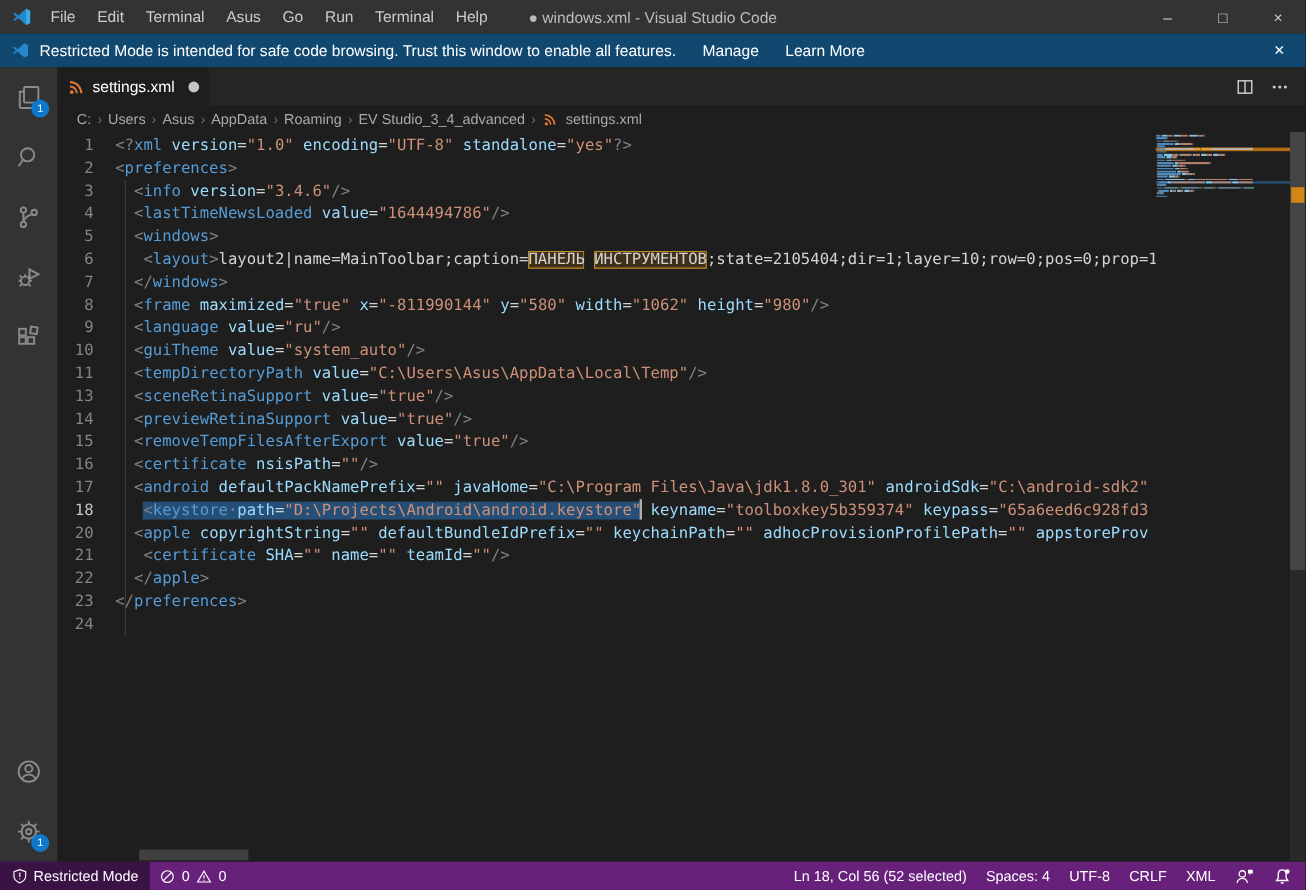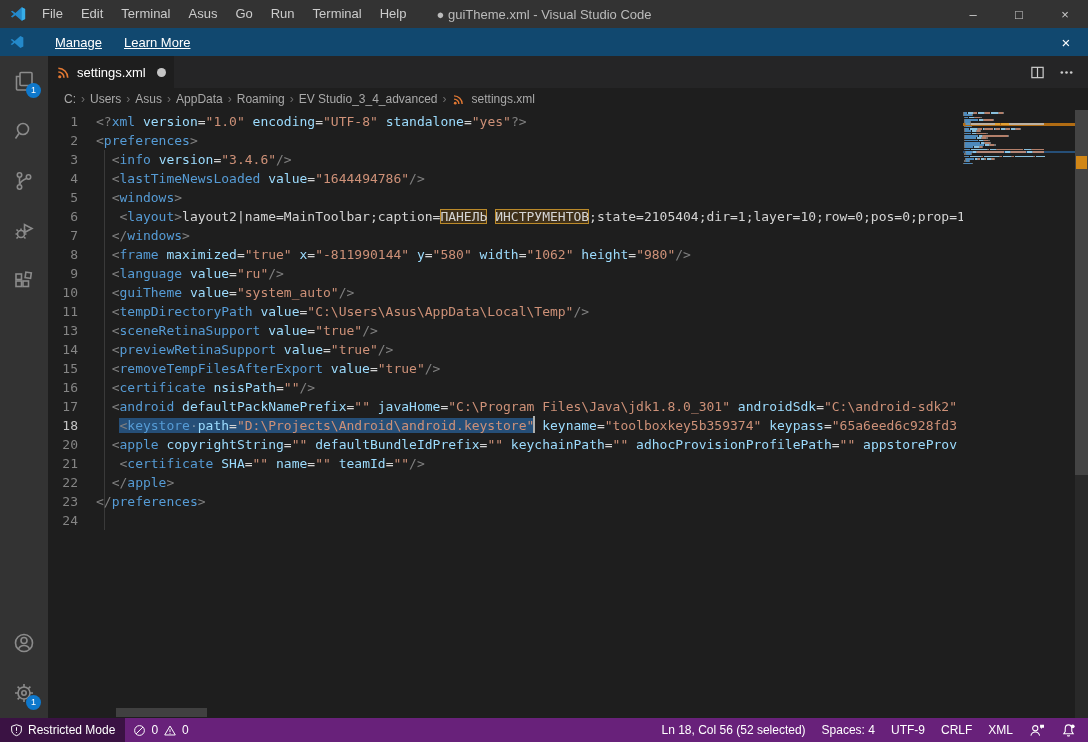--- a/index.html
+++ b/index.html
@@ -15,21 +15,21 @@
   .tb-title { position:absolute; left:0; right:0; text-align:center; pointer-events:none;
               color:#bbbbbb; font-size:13px; }
   .tb-controls { margin-left:auto; display:flex; height:28px; position:relative; z-index:2; }
   .tb-btn { width:46px; height:28px; display:flex; align-items:center; justify-content:center;
             color:#cccccc; font-size:13px; }
 
   
   .banner { height:28px; background:#11486F; color:#ffffff; font-size:13px; display:flex;
             align-items:center; flex:none; }
   .banner .tb-logo { width:16px; height:16px; margin:0 8px 0 9px; }
-  .banner a { color:#ffffff; text-decoration:underline; margin-left:22px; cursor:pointer; }
+  .banner a { color:#ffffff; margin-left:22px; cursor:pointer; }
   .banner-close { margin-left:auto; margin-right:12px; color:#ffffff; font-size:15px; width:20px;
                   text-align:center; }
 
   
   .workbench { flex:1; display:flex; min-height:0; }
   .activitybar { width:48px; background:#333333; display:flex; flex-direction:column;
                  align-items:center; flex:none; }
   .ab-item { width:48px; height:50px; display:flex; align-items:center; justify-content:center;
              position:relative; color:#8b8b8b; }
   .ab-item svg { stroke:#8b8b8b; }
@@ -105,32 +105,33 @@
     <div id="menubar" style="display:flex;">
         <span class="menu-item">File</span>
         <span class="menu-item">Edit</span>
         <span class="menu-item">Terminal</span>
         <span class="menu-item">Asus</span>
         <span class="menu-item">Go</span>
         <span class="menu-item">Run</span>
         <span class="menu-item">Terminal</span>
         <span class="menu-item">Help</span>
       </div>
-    <div class="tb-title">● guiTheme.xml - Visual Studio Code</div>
+    <div class="tb-title">● windows.xml - Visual Studio Code</div>
     <div class="tb-controls">
       <div class="tb-btn">–</div>
       <div class="tb-btn">□</div>
       <div class="tb-btn close">×</div>
     </div>
   </div>
 
   <div class="banner">
     <svg class="tb-logo" viewBox="0 0 24 24">
       <path d="M17 3 L8.5 10.5 L4.5 7.5 L2.5 8.5 L6.5 12 L2.5 15.5 L4.5 16.5 L8.5 13.5 L17 21 L21.5 18.8 V5.2 Z" fill="#2489CA"></path>
     </svg>
+    <span>Restricted Mode is intended for safe code browsing. Trust this window to enable all features.</span>
     <a>Manage</a>
     <a>Learn More</a>
     <div class="banner-close">×</div>
   </div>
 
   <div class="workbench">
 
     <div class="activitybar">
       <div class="ab-item">
         <svg width="24" height="24" viewBox="0 0 24 24" fill="none" stroke-width="1.6">
@@ -307,21 +308,21 @@
       <svg width="14" height="13" viewBox="0 0 16 16" fill="none" stroke="#ffffff" stroke-width="1.2">
         <path d="M8 2.5 L14.5 13.5 H1.5 Z"></path>
           <path d="M8 6.5 V10 M8 11.2 V12.2"></path>
       </svg>
       <span>0</span>
     </div>
     <div class="sb-spacer"></div>
     <div class="sb-right" id="sb-right">
         <div class="sb-item">Ln 18, Col 56 (52 selected)</div>
         <div class="sb-item">Spaces: 4</div>
-        <div class="sb-item">UTF-9</div>
+        <div class="sb-item">UTF-8</div>
         <div class="sb-item">CRLF</div>
         <div class="sb-item">XML</div>
       </div>
     <div class="sb-item">
       <svg width="16" height="14" viewBox="0 0 18 16" fill="none" stroke="#ffffff" stroke-width="1.2">
         <circle cx="7" cy="6" r="3"></circle>
           <path d="M2 14.5 C2.8 11.5 4.7 10.3 7 10.3 C9.3 10.3 11.2 11.5 12 14.5"></path>
         <path d="M12.5 2 H17 V5.5 H15 L13.8 7 V5.5 H12.5 Z" fill="#ffffff" stroke="none"></path>
       </svg>
     </div>

